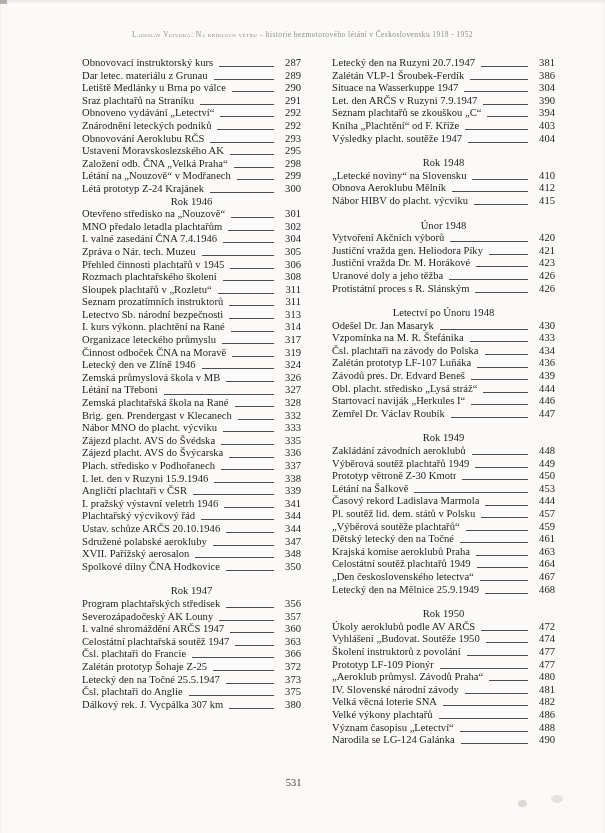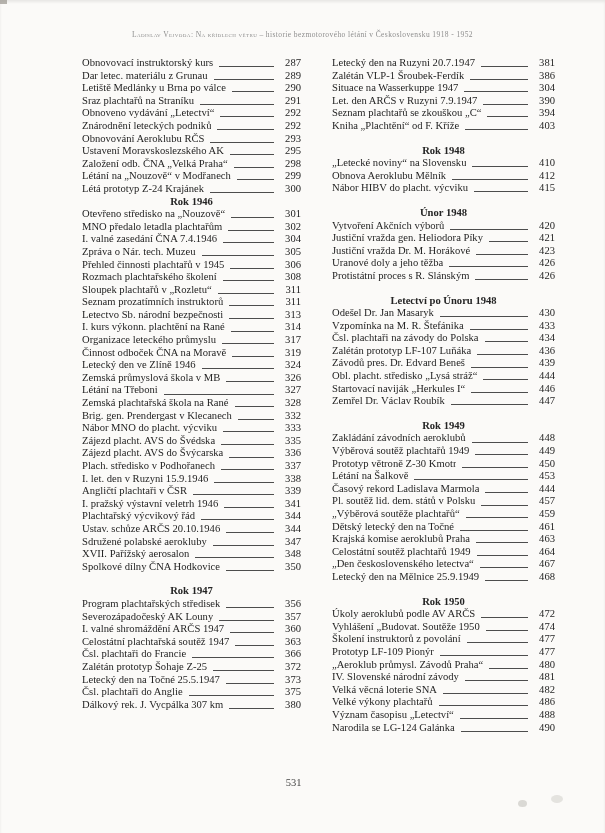--- a/index.html
+++ b/index.html
@@ -61,21 +61,21 @@
     border-bottom: 1px solid #4d4d4d;
     margin: 0 7px 2.5px 6px;
   }
   .row .n {
     flex: 0 0 auto;
     min-width: 20px;
     text-align: right;
   }
   .heading {
     text-align: center;
-    font-weight: bold;
+    font-weight: normal;
     height: 12.6px;
   }
   .gap { height: 12px; }
   .page-number {
     position: absolute;
     top: 777px;
     left: 0;
     width: 605px;
     text-align: center;
     font-size: 10.5px;
@@ -384,20 +384,25 @@
       <div class="row">
         <span class="t">Seznam plachtařů se zkouškou „C“</span>
         <span class="leader"></span>
         <span class="n">394</span>
       </div>
       <div class="row">
         <span class="t">Kniha „Plachtění“ od F. Kříže</span>
         <span class="leader"></span>
         <span class="n">403</span>
       </div>
+      <div class="row">
+        <span class="t">Výsledky placht. soutěže 1947</span>
+        <span class="leader"></span>
+        <span class="n">404</span>
+      </div>
       <div class="gap"></div>
       <div class="heading">Rok 1948</div>
       <div class="row">
         <span class="t">„Letecké noviny“ na Slovensku</span>
         <span class="leader"></span>
         <span class="n">410</span>
       </div>
       <div class="row">
         <span class="t">Obnova Aeroklubu Mělník</span>
         <span class="leader"></span>

